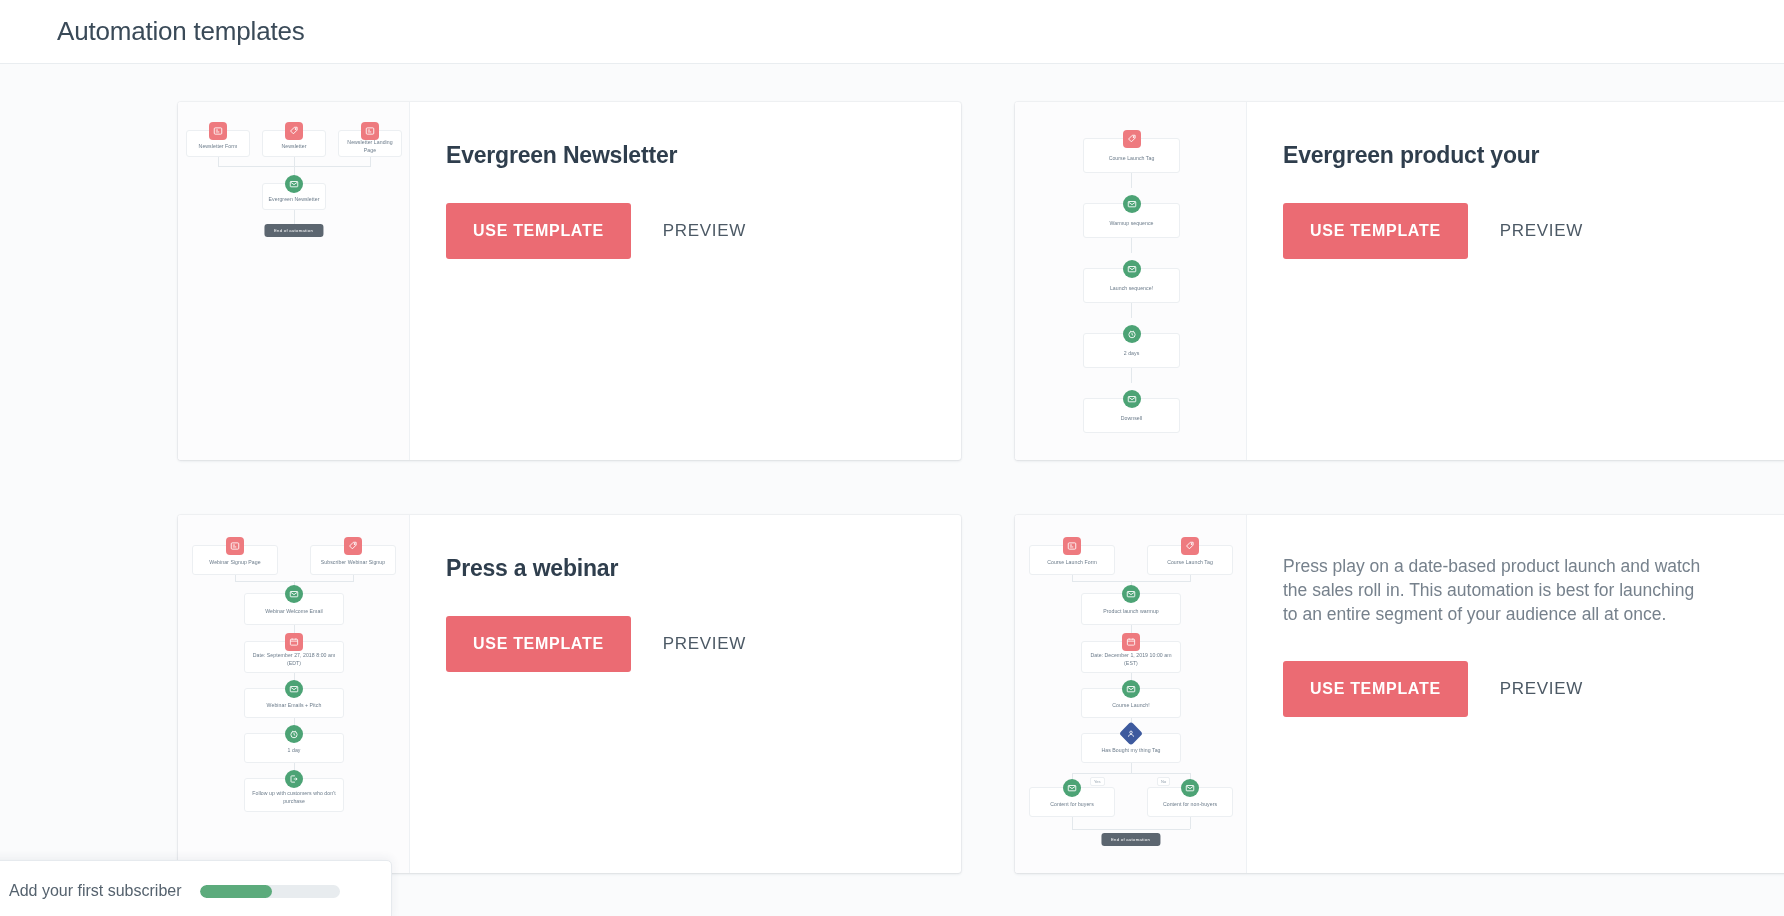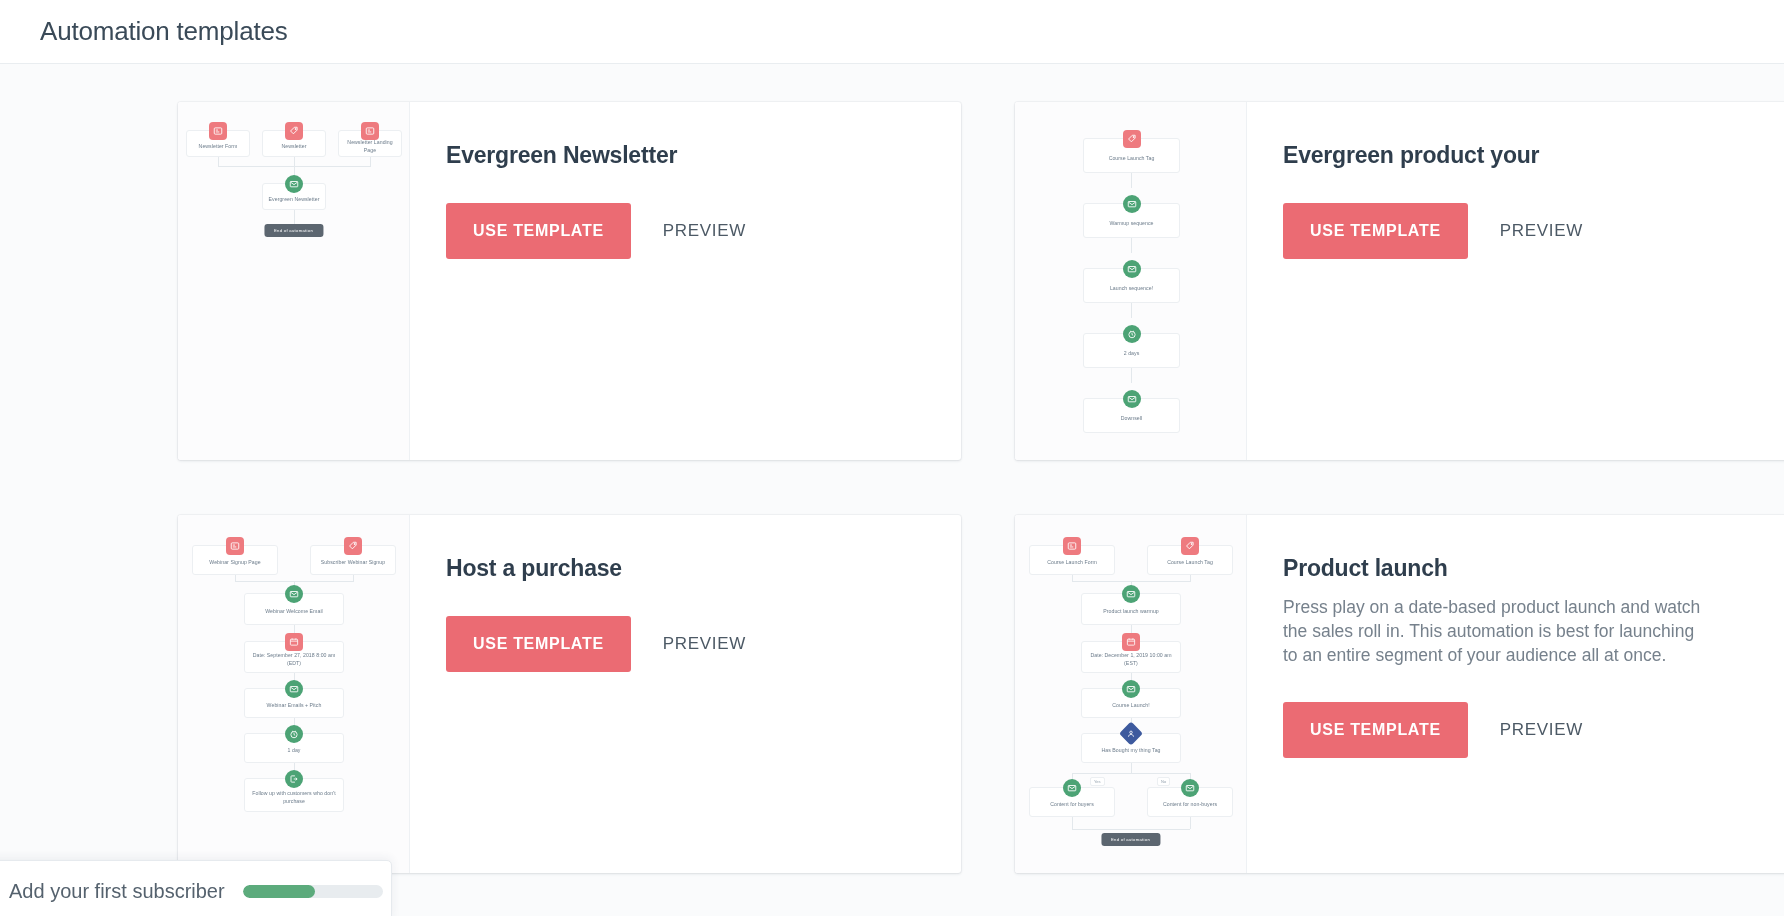--- a/index.html
+++ b/index.html
@@ -14,20 +14,21 @@
   
   .page-header {
     height: 64px; background: #ffffff;
     display: flex; align-items: center;
     padding-left: 40px;
     border-bottom: 1px solid #e9edf0;
   }
   .page-title {
     font-size: 26px; font-weight: 400; color: #3a4a58;
     letter-spacing: -0.2px;
+    margin-left: 17px;
   }
 
   
   .tpl-grid {
     padding: 38px 0 0 0;
     display: grid;
     grid-template-columns: 1fr 1fr;
     column-gap: 54px;
     row-gap: 55px;
     width: 1620px;
@@ -132,21 +133,21 @@
   .checklist {
     position: absolute; left: -14px; bottom: -6px;
     width: 406px; height: 62px;
     background: #ffffff;
     border: 1px solid #e6eaee;
     border-radius: 5px;
     box-shadow: 0 -2px 10px rgba(45,62,80,0.07);
     display: flex; align-items: center;
     padding-left: 22px;
   }
-  .checklist-label { font-size: 20px; color: #55626e; }
+  .checklist-label { font-size: 16px; color: #55626e; }
   .progress-track {
     width: 140px; height: 13px;
     background: #e8ecef; border-radius: 7px;
     margin-left: 18px; overflow: hidden;
   }
   .progress-fill { height: 100%; background: #5cab7c; border-radius: 7px; }
 </style>
 </head>
 <body>
 
@@ -360,21 +361,21 @@
               <svg viewBox="0 0 16 16" fill="none" stroke="#fff" stroke-width="1.4">
                   <path d="M9.5 3H4.2a1 1 0 0 0-1 1v8a1 1 0 0 0 1 1h5.3"></path>
                   <path d="M7.5 8h5.3M10.8 5.8L13 8l-2.2 2.2"></path>
                 </svg>
             </span>
             <span class="node-label">Follow up with customers who don't purchase</span>
           </div>
         </div>
       </div>
       <div class="tpl-body">
-        <div class="tpl-name">Host a purchase</div>
+        <div class="tpl-name">Press a webinar</div>
         <div class="tpl-actions">
           <button class="btn-use">USE TEMPLATE</button>
           <button class="btn-preview">PREVIEW</button>
         </div>
       </div>
     </div>
 
     <div class="tpl-card">
       <div class="tpl-thumb">
         <div class="flow">
@@ -469,21 +470,20 @@
                   <rect x="2" y="4" width="12" height="8.5" rx="1"></rect>
                   <path d="M2.4 5l5.6 4 5.6-4"></path>
                 </svg>
             </span>
             <span class="node-label">Content for non-buyers</span>
           </div>
           <div class="end-chip" style="top:318px;">End of automation</div>
         </div>
       </div>
       <div class="tpl-body">
-        <div class="tpl-name">Product launch</div>
         <div class="tpl-desc">Press play on a date-based product launch and watch the sales roll in. This automation is best for launching to an entire segment of your audience all at once.</div>
         <div class="tpl-actions">
           <button class="btn-use">USE TEMPLATE</button>
           <button class="btn-preview">PREVIEW</button>
         </div>
       </div>
     </div>
 
   </div>
 

